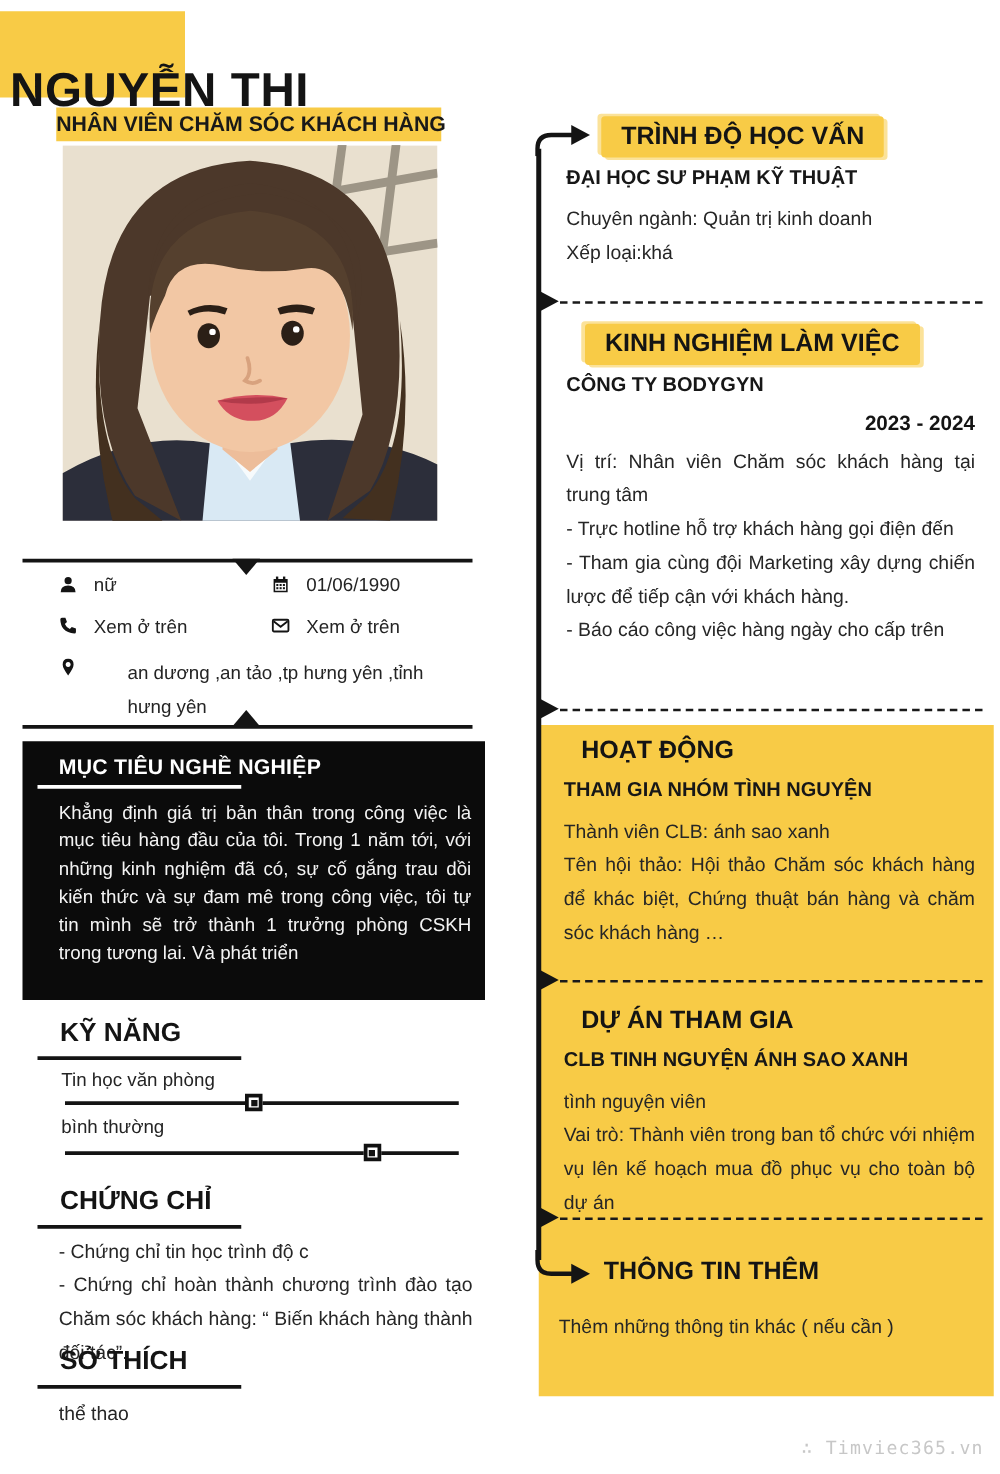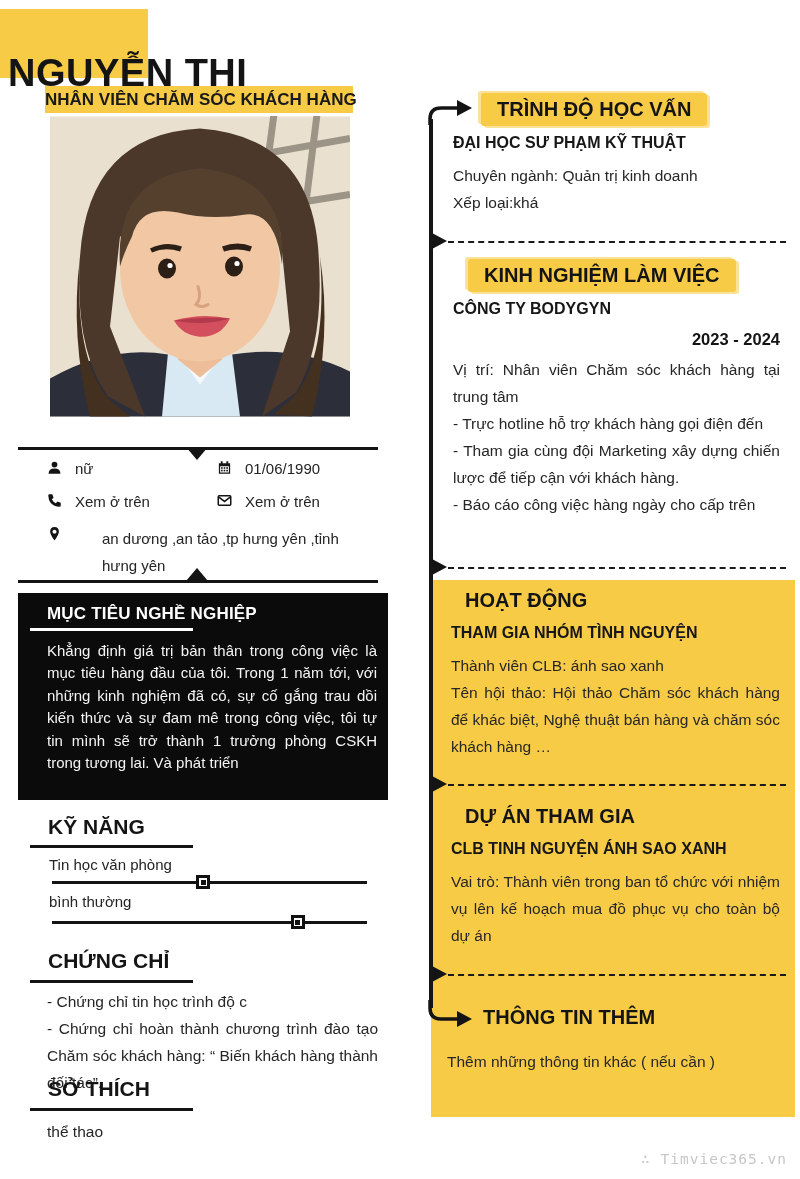--- a/index.html
+++ b/index.html
@@ -203,25 +203,26 @@
   <p>Vị trí: Nhân viên Chăm sóc khách hàng tại trung tâm</p>
   <p>- Trực hotline hỗ trợ khách hàng gọi điện đến</p>
   <p>- Tham gia cùng đội Marketing xây dựng chiến lược để tiếp cận với khách hàng.</p>
   <p>- Báo cáo công việc hàng ngày cho cấp trên</p>
 </div>
 
 <h2 class="abs rh2" style="left:465px;top:589px;">HOẠT ĐỘNG</h2>
 <div class="abs rsub" style="left:451px;top:624px;">THAM GIA NHÓM TÌNH NGUYỆN</div>
 <div class="abs rbody just" style="left:451px;top:652px;width:329px;">
   <p>Thành viên CLB: ánh sao xanh</p>
-  <p>Tên hội thảo: Hội thảo Chăm sóc khách hàng để khác biệt, Nghệ thuật bán hàng và chăm sóc khách hàng …</p>
+  <p>Tên hội thảo: Hội thảo Chăm sóc khách hàng để khác biệt, Chứng thuật bán hàng và chăm sóc khách hàng …</p>
 </div>
 
 <h2 class="abs rh2" style="left:465px;top:805px;">DỰ ÁN THAM GIA</h2>
 <div class="abs rsub" style="left:451px;top:840px;">CLB TINH NGUYỆN ÁNH SAO XANH</div>
 <div class="abs rbody just" style="left:451px;top:868px;width:329px;">
+  <p>tình nguyện viên</p>
   <p>Vai trò: Thành viên trong ban tổ chức với nhiệm vụ lên kế hoạch mua đồ phục vụ cho toàn bộ dự án</p>
 </div>
 
 <h2 class="abs rh2" style="left:483px;top:1006px;">THÔNG TIN THÊM</h2>
 <div class="abs rbody" style="left:447px;top:1048px;width:333px;">Thêm những thông tin khác ( nếu cần )</div>
 
 <div class="abs watermark">∴ Timviec365.vn</div>
 
 </body></html>

